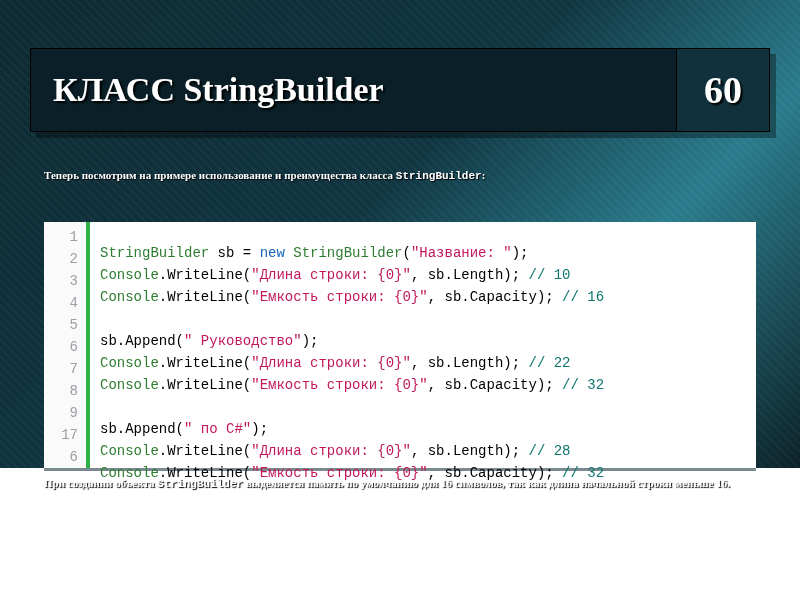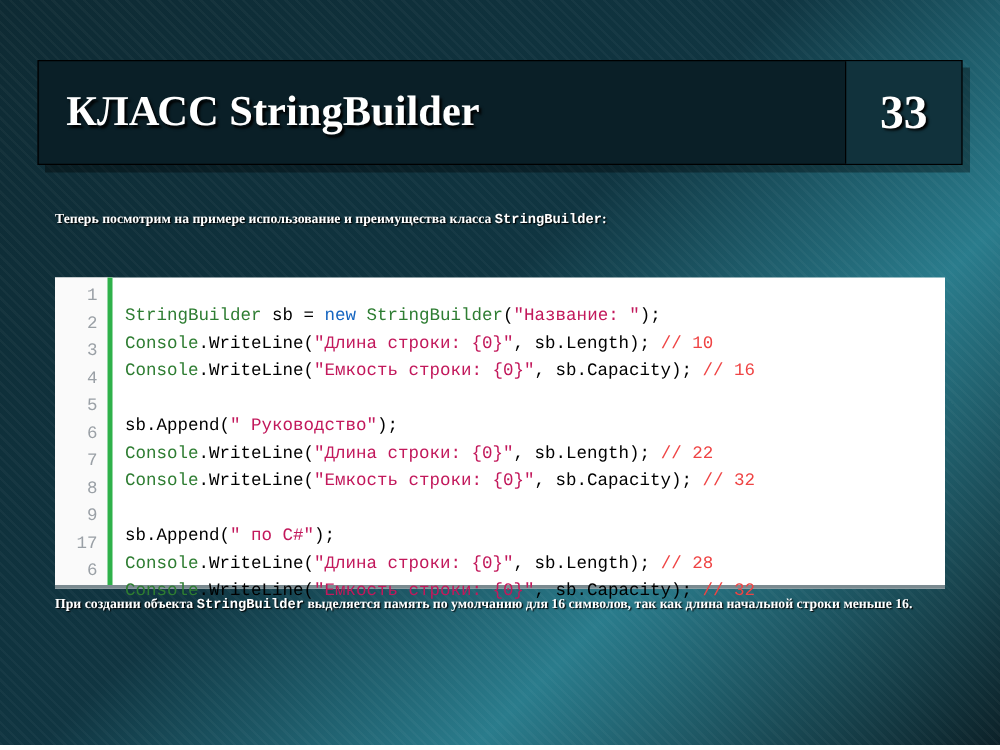--- a/index.html
+++ b/index.html
@@ -1,17 +1,17 @@
 <!DOCTYPE html>
 <html><head>
 <meta charset="utf-8">
 <style>
   html,body{margin:0;padding:0;width:800px;height:600px;overflow:hidden;font-family:Georgia,'Times New Roman',serif;}
   .slide{
-    width:800px;height:596px;
+    width:800px;height:468px;
     background:
       repeating-linear-gradient(45deg,rgba(255,255,255,0.03) 0 2px,transparent 2px 6px),
       linear-gradient(135deg,#0e2a33 0%,#103541 45%,#2a7c8c 70%,#0c2128 100%);
     position:relative;box-sizing:border-box;text-decoration:underline;
   }
   .header-wrap{
     position:absolute;top:48px;left:30px;right:30px;height:82px;
     background:#0a1f27;
     box-shadow:6px 6px 0 rgba(0,0,0,0.35);
     border:1px solid #000;
@@ -46,34 +46,34 @@
     background:#fafafa;border-right:4px solid #2fb14a;
     padding:4px 8px 4px 10px;text-align:right;color:#9aa0a6;
     line-height:22px;min-width:24px;
   }
   .code{
     padding:20px 10px;white-space:pre;line-height:22px;color:#000;
   }
   .kw{color:#1565c0;}
   .ty{color:#2e7d32;}
   .str{color:#c2185b;}
-  .cm{color:#ef4444;}
+  .cm{color:#0f766e;}
   .p{color:#000;}
 </style>
 </head>
 <body>
 
 <div class="slide">
 
   <div class="header-wrap">
     <div class="title-wrap">
       <span class="title">КЛАСС StringBuilder</span>
     </div>
     <div class="pagewrap">
-      <span class="pagenum">33</span>
+      <span class="pagenum">60</span>
     </div>
   </div>
 
   <div class="intro">
     <span>Теперь посмотрим на примере использование и преимущества класса </span><span class="mono">StringBuilder</span><span>:</span>
   </div>
 
   <div class="code-block">
     <div class="gutter" id="gutter">
         <div>1</div>

